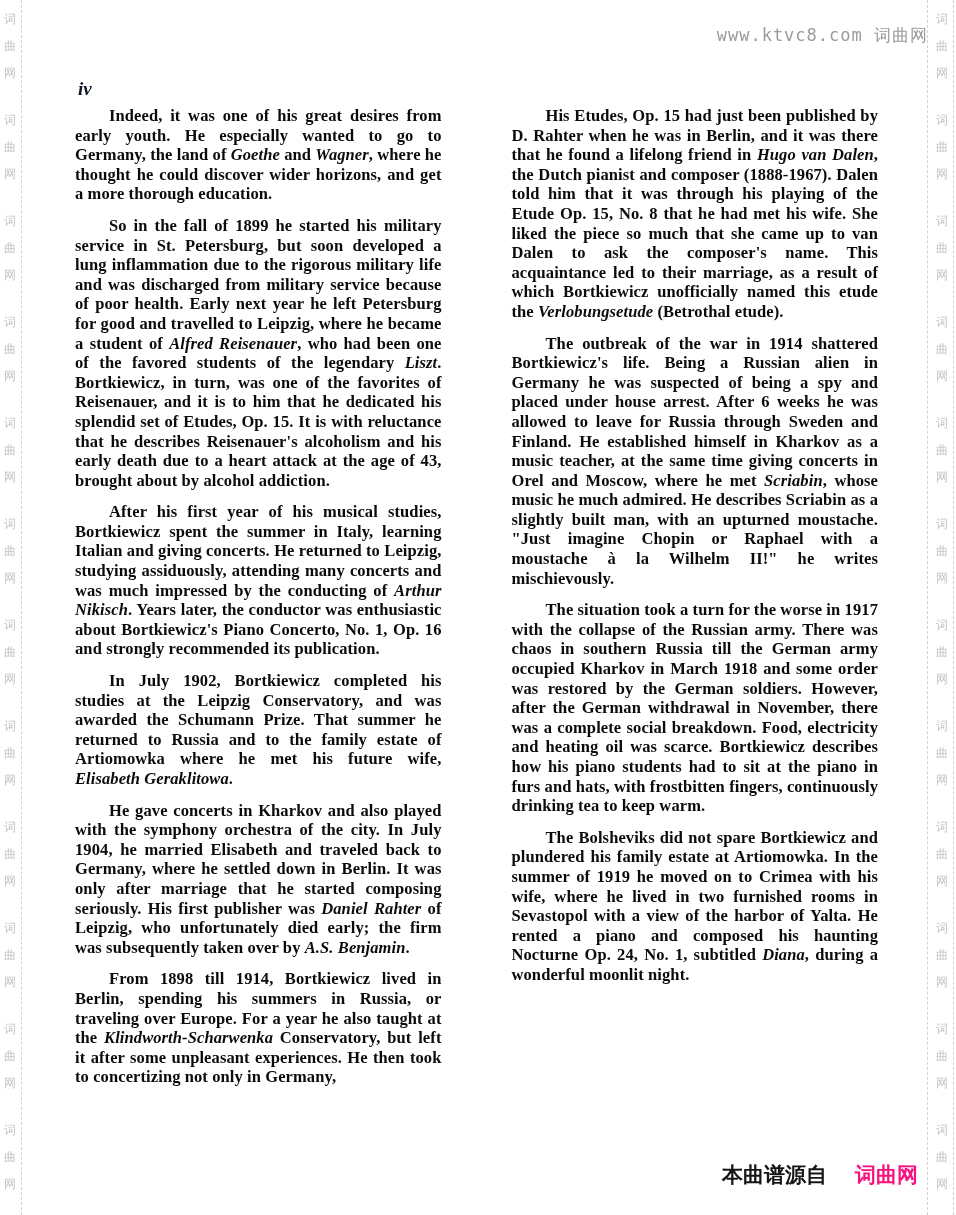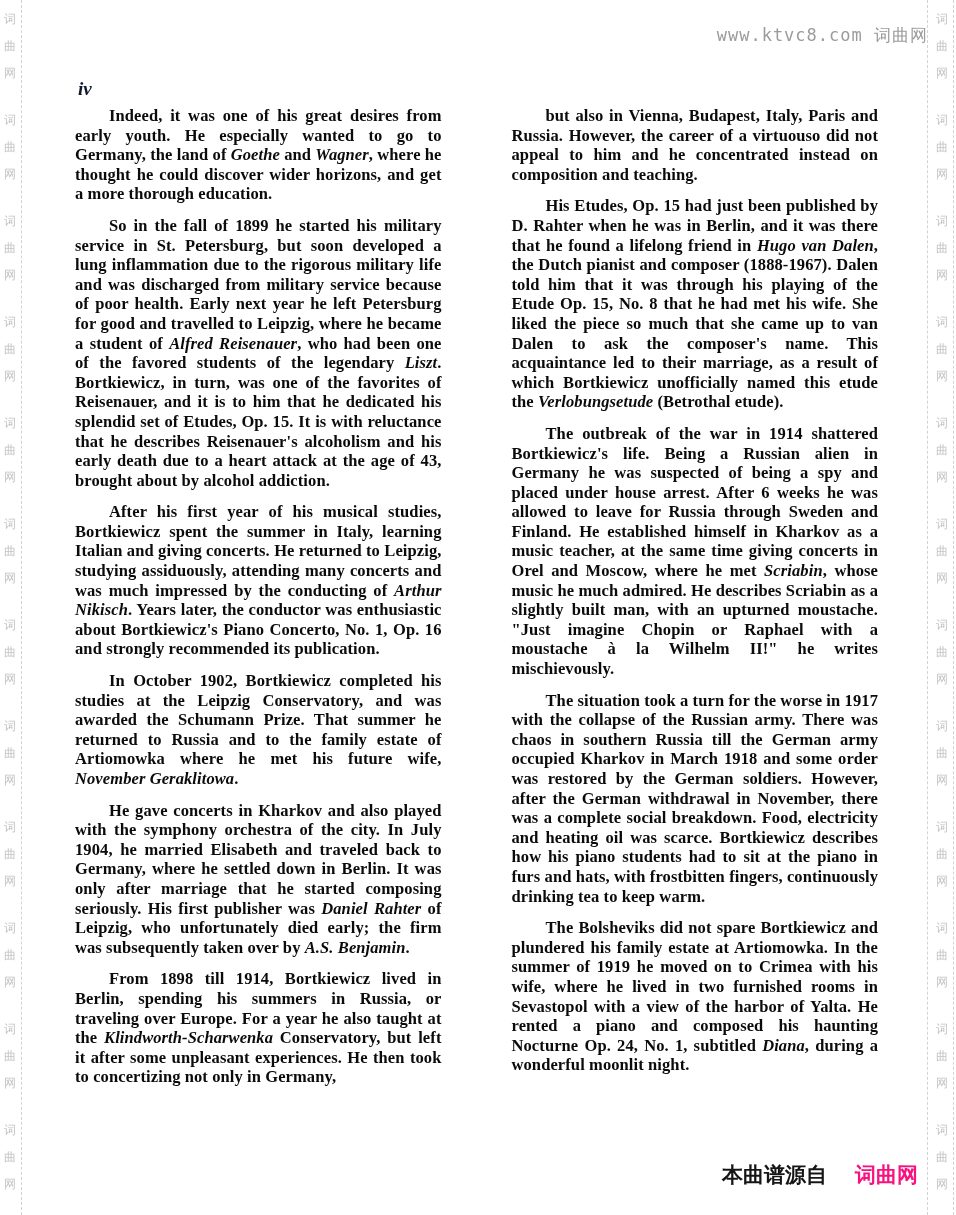--- a/index.html
+++ b/index.html
@@ -237,26 +237,25 @@
 
 <div class="top-watermark">www.ktvc8.com 词曲网</div>
 
 <div class="page-number">iv</div>
 
 <div class="content">
   <div class="col">
       <p class="para"><span>Indeed, it was one of his great desires from early youth. He especially wanted to go to Germany, the land of </span><em>Goethe</em><span> and </span><em>Wagner</em><span>, where he thought he could discover wider horizons, and get a more thorough education.</span></p>
       <p class="para"><span>So in the fall of 1899 he started his military service in St. Petersburg, but soon developed a lung inflammation due to the rigorous military life and was discharged from military service because of poor health. Early next year he left Petersburg for good and travelled to Leipzig, where he became a student of </span><em>Alfred Reisenauer</em><span>, who had been one of the favored students of the legendary </span><em>Liszt</em><span>. Bortkiewicz, in turn, was one of the favorites of Reisenauer, and it is to him that he dedicated his splendid set of Etudes, Op. 15. It is with reluctance that he describes Reisenauer's alcoholism and his early death due to a heart attack at the age of 43, brought about by alcohol addiction.</span></p>
       <p class="para"><span>After his first year of his musical studies, Bortkiewicz spent the summer in Italy, learning Italian and giving concerts. He returned to Leipzig, studying assiduously, attending many concerts and was much impressed by the conducting of </span><em>Arthur Nikisch</em><span>. Years later, the conductor was enthusiastic about Bortkiewicz's Piano Concerto, No. 1, Op. 16 and strongly recommended its publication.</span></p>
-      <p class="para"><span>In October 1902, Bortkiewicz completed his studies at the Leipzig Conservatory, and was awarded the Schumann Prize. That summer he returned to Russia and to the family estate of Artiomowka where he met his future wife, </span><em>November Geraklitowa</em><span>.</span></p>
+      <p class="para"><span>In July 1902, Bortkiewicz completed his studies at the Leipzig Conservatory, and was awarded the Schumann Prize. That summer he returned to Russia and to the family estate of Artiomowka where he met his future wife, </span><em>Elisabeth Geraklitowa</em><span>.</span></p>
       <p class="para"><span>He gave concerts in Kharkov and also played with the symphony orchestra of the city. In July 1904, he married Elisabeth and traveled back to Germany, where he settled down in Berlin. It was only after marriage that he started composing seriously. His first publisher was </span><em>Daniel Rahter</em><span> of Leipzig, who unfortunately died early; the firm was subsequently taken over by </span><em>A.S. Benjamin</em><span>.</span></p>
       <p class="para"><span>From 1898 till 1914, Bortkiewicz lived in Berlin, spending his summers in Russia, or traveling over Europe. For a year he also taught at the </span><em>Klindworth-Scharwenka</em><span> Conservatory, but left it after some unpleasant experiences. He then took to concertizing not only in Germany,</span></p>
     </div>
   <div class="col">
-      <p class="para"><span>but also in Vienna, Budapest, Italy, Paris and Russia. However, the career of a virtuouso did not appeal to him and he concentrated instead on composition and teaching.</span></p>
       <p class="para"><span>His Etudes, Op. 15 had just been published by D. Rahter when he was in Berlin, and it was there that he found a lifelong friend in </span><em>Hugo van Dalen</em><span>, the Dutch pianist and composer (1888-1967). Dalen told him that it was through his playing of the Etude Op. 15, No. 8 that he had met his wife. She liked the piece so much that she came up to van Dalen to ask the composer's name. This acquaintance led to their marriage, as a result of which Bortkiewicz unofficially named this etude the </span><em>Verlobungsetude</em><span> (Betrothal etude).</span></p>
       <p class="para"><span>The outbreak of the war in 1914 shattered Bortkiewicz's life. Being a Russian alien in Germany he was suspected of being a spy and placed under house arrest. After 6 weeks he was allowed to leave for Russia through Sweden and Finland. He established himself in Kharkov as a music teacher, at the same time giving concerts in Orel and Moscow, where he met </span><em>Scriabin</em><span>, whose music he much admired. He describes Scriabin as a slightly built man, with an upturned moustache. "Just imagine Chopin or Raphael with a moustache à la Wilhelm II!" he writes mischievously.</span></p>
       <p class="para"><span>The situation took a turn for the worse in 1917 with the collapse of the Russian army. There was chaos in southern Russia till the German army occupied Kharkov in March 1918 and some order was restored by the German soldiers. However, after the German withdrawal in November, there was a complete social breakdown. Food, electricity and heating oil was scarce. Bortkiewicz describes how his piano students had to sit at the piano in furs and hats, with frostbitten fingers, continuously drinking tea to keep warm.</span></p>
       <p class="para"><span>The Bolsheviks did not spare Bortkiewicz and plundered his family estate at Artiomowka. In the summer of 1919 he moved on to Crimea with his wife, where he lived in two furnished rooms in Sevastopol with a view of the harbor of Yalta. He rented a piano and composed his haunting Nocturne Op. 24, No. 1, subtitled </span><em>Diana</em><span>, during a wonderful moonlit night.</span></p>
     </div>
 </div>
 
 <div class="footer">
   <span class="footer-prefix">本曲谱源自</span>
   <span class="footer-brand">词曲网</span>

